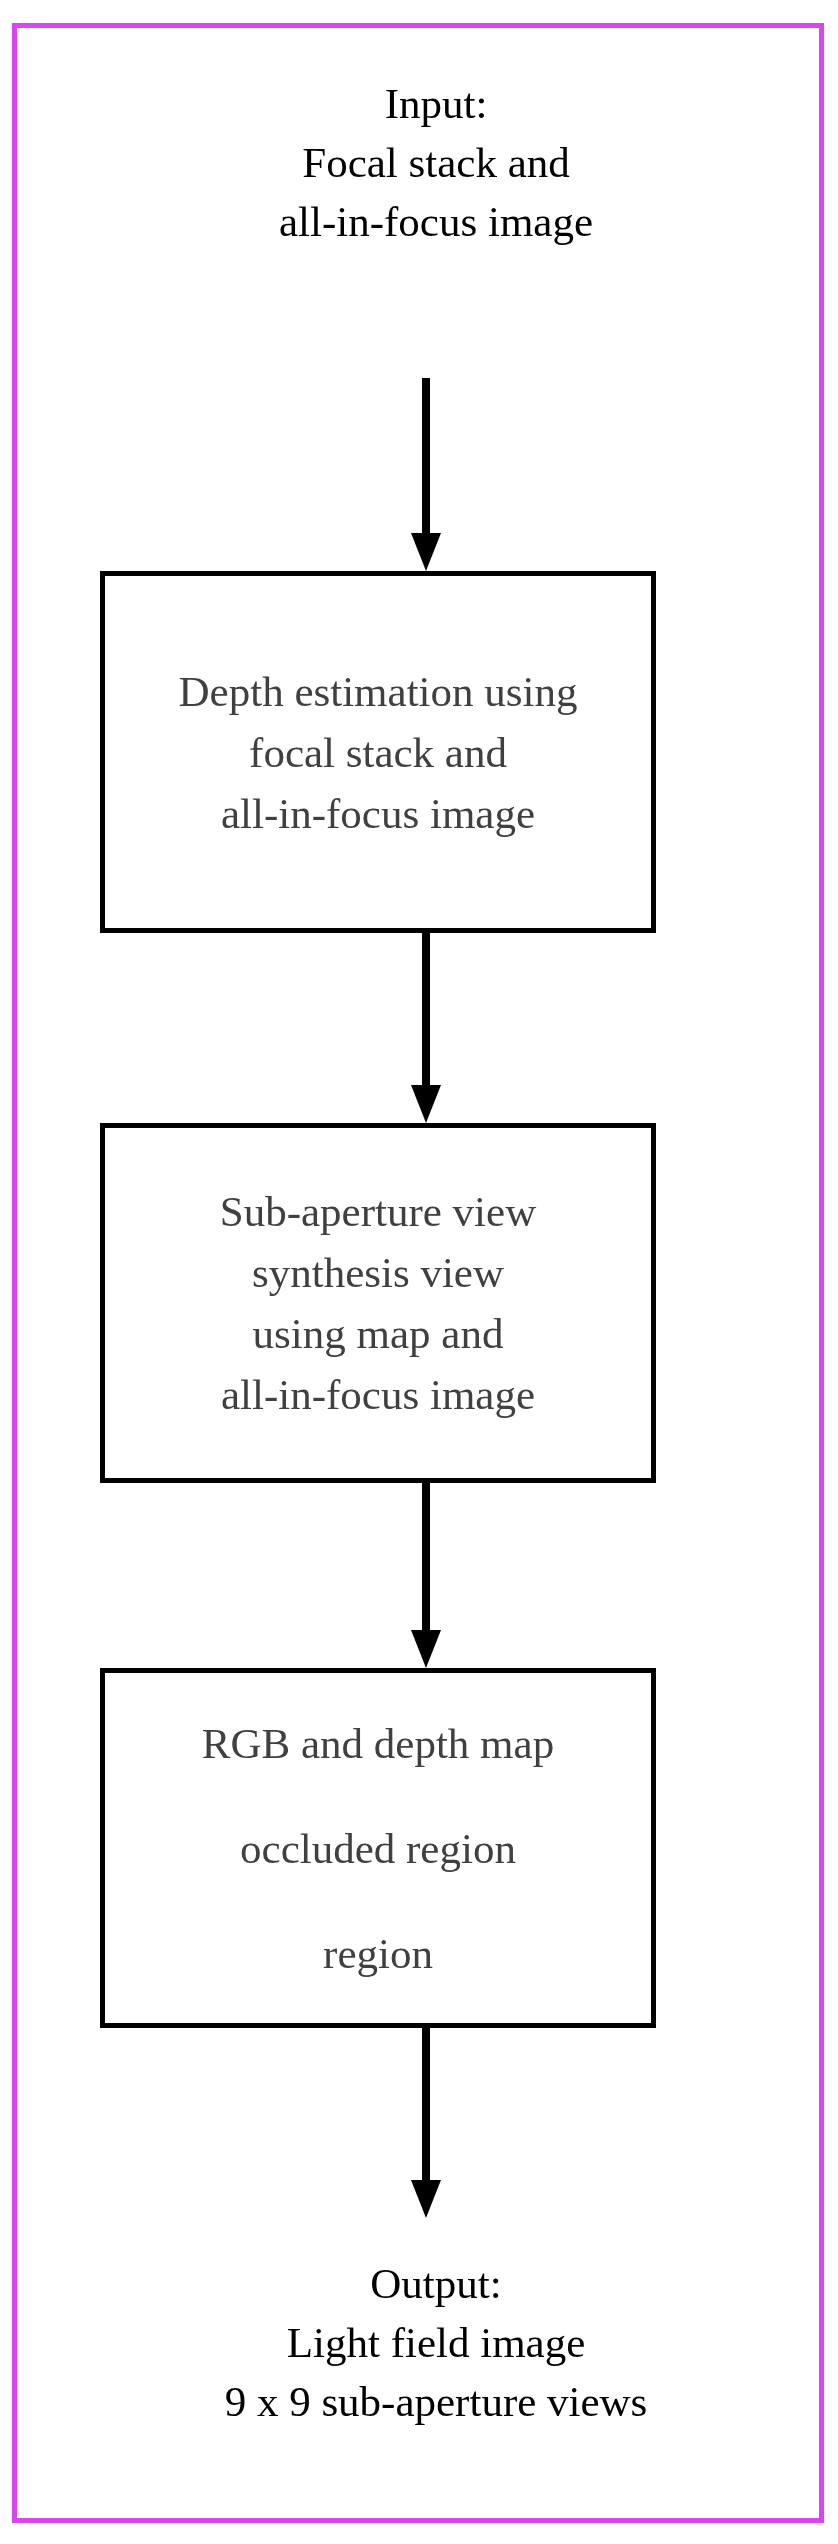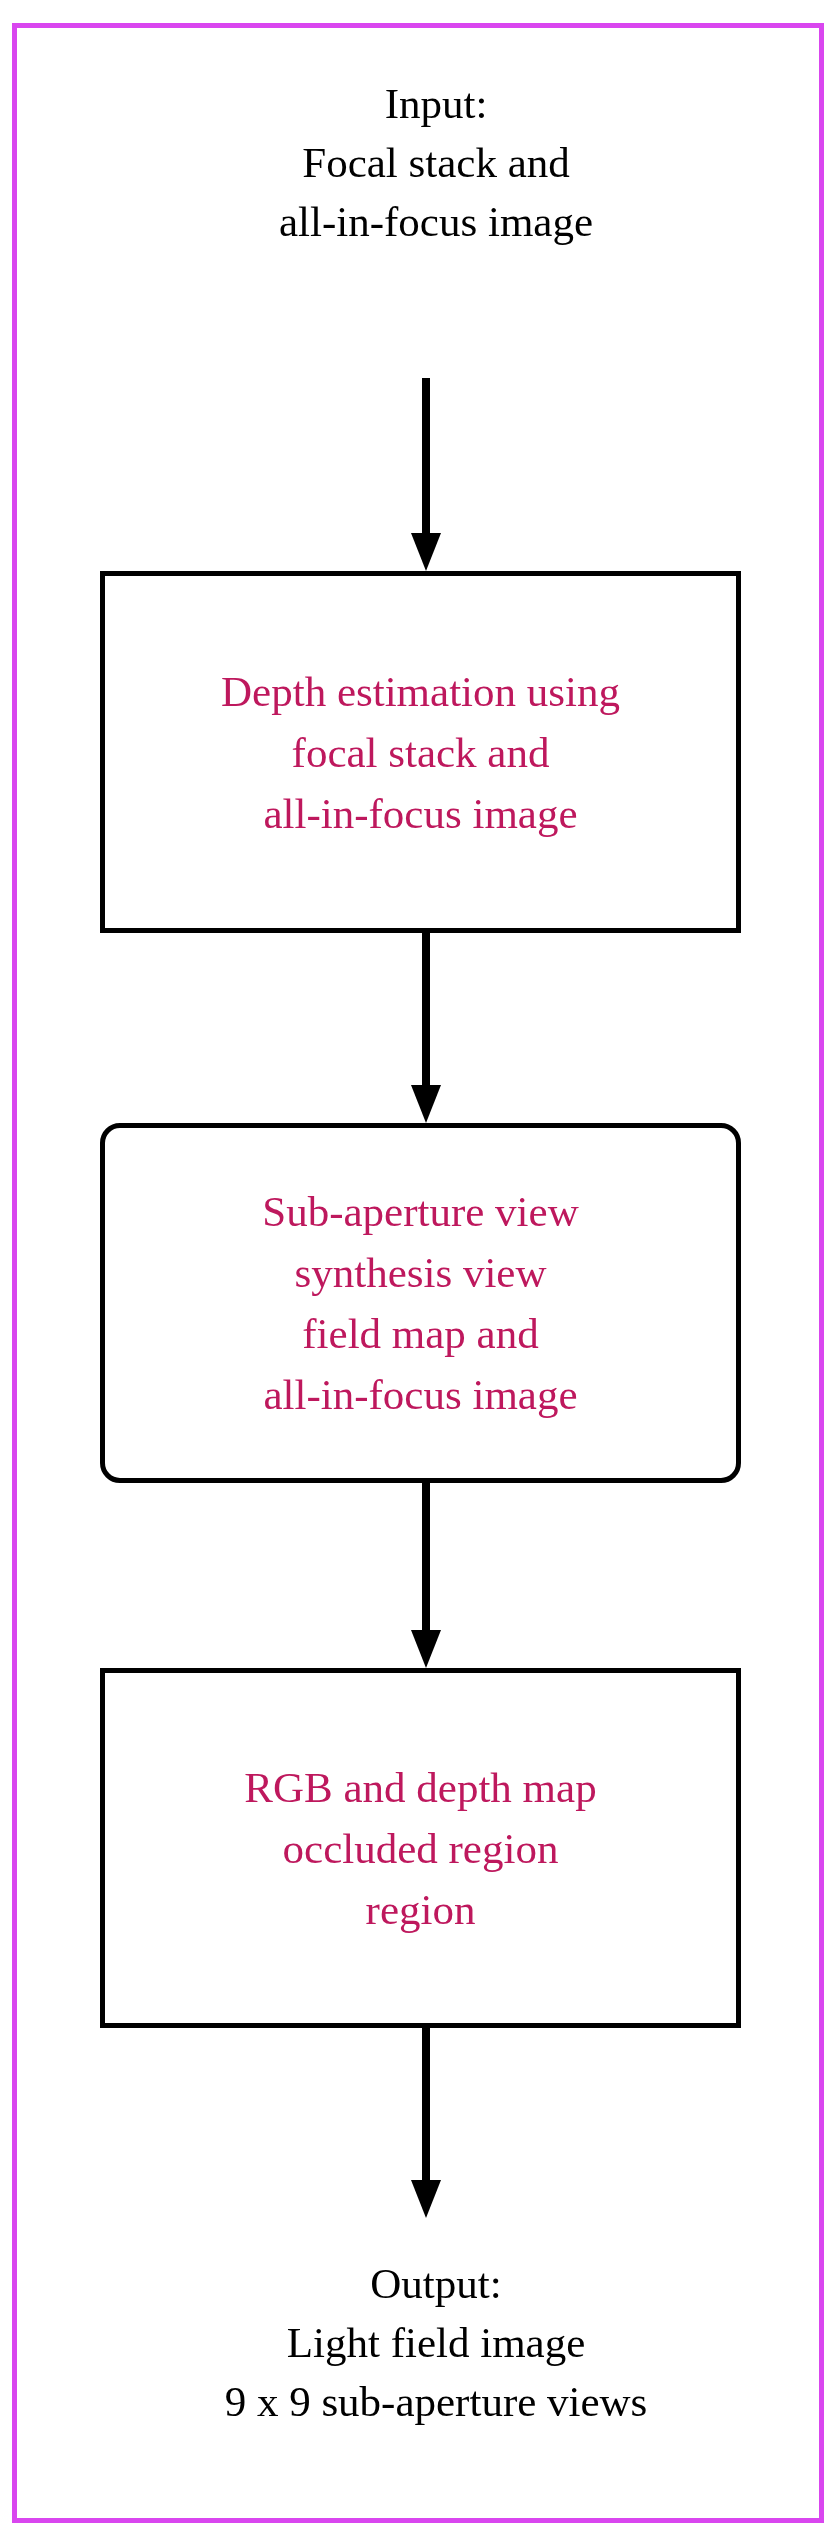--- a/index.html
+++ b/index.html
@@ -47,41 +47,41 @@
   }
   .text-block .tline { display: block; }
 
   #input-block  { top: 46px; }
   #output-block { top: 2226px; }
 
   
   .process-box {
     position: absolute;
     left: 83px;
-    width: 641px;
+    width: 556px;
     box-sizing: border-box;
     border: 5px solid #000000;
     background: #ffffff;
     display: flex;
     flex-direction: column;
     align-items: center;
     justify-content: center;
     text-align: center;
     font-size: 43px;
     line-height: 61px;
-    color: #be185d;
+    color: #404040;
   }
   .process-box .tline {
     display: block;
     white-space: nowrap;
   }
 
   #box-depth      { top: 543px;  height: 362px; }
-  #box-synthesis  { top: 1095px; height: 360px; border-radius: 20px; }
-  #box-filling    { top: 1640px; height: 360px; }
+  #box-synthesis  { top: 1095px; height: 360px; }
+  #box-filling    { top: 1640px; height: 360px; gap: 44px; }
 
   
   .arrow {
     position: absolute;
     left: 394px;   
     width: 30px;
   }
   .arrow .shaft {
     position: absolute;
     left: 11px;
@@ -134,21 +134,21 @@
     </div>
 
     <div class="arrow" id="arrow-2">
       <span class="shaft"></span>
       <span class="head"></span>
     </div>
 
     <div class="process-box" id="box-synthesis">
       <span class="tline">Sub-aperture view</span>
       <span class="tline">synthesis view</span>
-      <span class="tline">field map and</span>
+      <span class="tline">using map and</span>
       <span class="tline">all-in-focus image</span>
     </div>
 
     <div class="arrow" id="arrow-3">
       <span class="shaft"></span>
       <span class="head"></span>
     </div>
 
     <div class="process-box" id="box-filling">
       <span class="tline">RGB and depth map</span>

